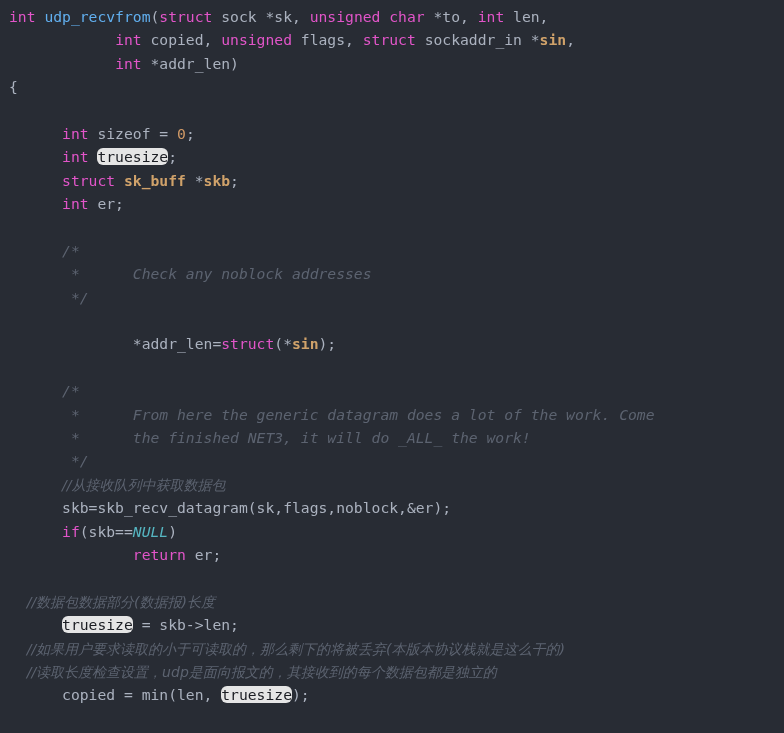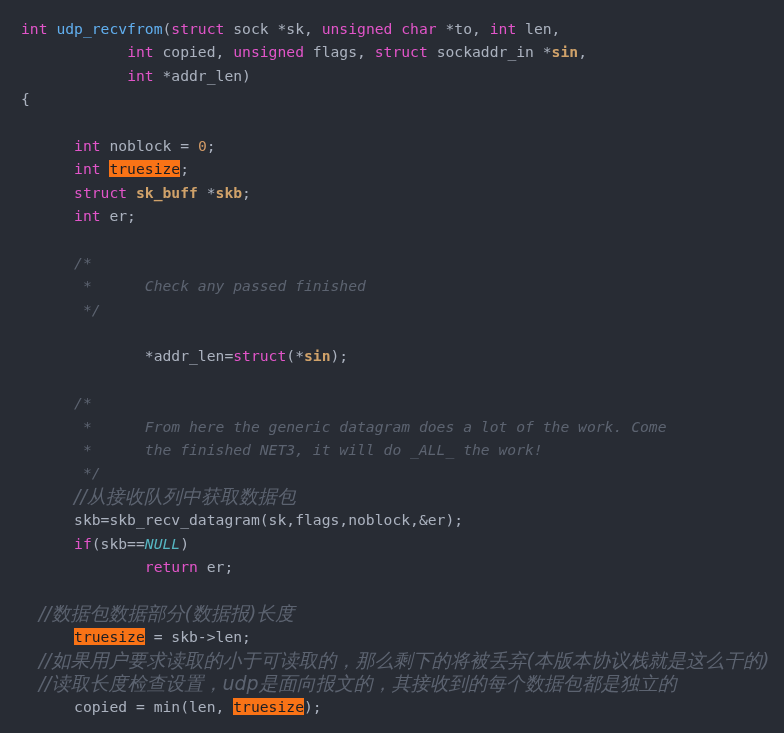--- a/index.html
+++ b/index.html
@@ -10,21 +10,21 @@
   body {
     width: 784px;
     height: 733px;
     overflow: hidden;
     font-family: "DejaVu Sans Mono", "Liberation Mono", monospace;
   }
   #editor {
     width: 784px;
     height: 733px;
     background: #282c34;
-    padding: 12px;
+    padding: 0;
     box-sizing: border-box;
     position: relative;
   }
   .code-area {
     padding-top: 5px;
     padding-left: 9px;
   }
   .line {
     height: 23.4px;
     line-height: 23.4px;
@@ -35,56 +35,57 @@
   }
   
   .kw      { color: #e255c9; }   
   .fn      { color: #61afef; }   
   .plain   { color: #abb2bf; }   
   .var     { color: #d0a26a; font-weight: bold; }   
   .num     { color: #d19a66; }   
   .const   { color: #56b6c2; font-style: italic; }   
   .cmt     { color: #5c6370; font-style: italic; }
   .hl {
-    background: #f97316;
+    background: #e5e5e5;
     color: #1b1d23;
+    border-radius: 6px;
   }
   .cjk {
     font-family: "DejaVu Sans", "Liberation Sans", sans-serif;
-    font-size: 19px;
+    font-size: 14px;
   }
 </style>
 </head>
 <body>
 
 <div id="editor">
   <div class="code-area">
 
     <div class="line"><span class="kw">int</span><span class="plain"> </span><span class="fn">udp_recvfrom</span><span class="plain">(</span><span class="kw">struct</span><span class="plain"> sock *sk, </span><span class="kw">unsigned</span><span class="plain"> </span><span class="kw">char</span><span class="plain"> *to, </span><span class="kw">int</span><span class="plain"> len,</span></div>
 
     <div class="line"><span class="plain">            </span><span class="kw">int</span><span class="plain"> copied, </span><span class="kw">unsigned</span><span class="plain"> flags, </span><span class="kw">struct</span><span class="plain"> sockaddr_in *</span><span class="var">sin</span><span class="plain">,</span></div>
 
     <div class="line"><span class="plain">            </span><span class="kw">int</span><span class="plain"> *addr_len)</span></div>
 
     <div class="line"><span class="plain">{</span></div>
 
     <div class="line">&nbsp;</div>
 
-    <div class="line"><span class="plain">      </span><span class="kw">int</span><span class="plain"> noblock = </span><span class="num">0</span><span class="plain">;</span></div>
+    <div class="line"><span class="plain">      </span><span class="kw">int</span><span class="plain"> sizeof = </span><span class="num">0</span><span class="plain">;</span></div>
 
     <div class="line"><span class="plain">      </span><span class="kw">int</span><span class="plain"> </span><span class="hl">truesize</span><span class="plain">;</span></div>
 
     <div class="line"><span class="plain">      </span><span class="kw">struct</span><span class="plain"> </span><span class="var">sk_buff</span><span class="plain"> *</span><span class="var">skb</span><span class="plain">;</span></div>
 
     <div class="line"><span class="plain">      </span><span class="kw">int</span><span class="plain"> er;</span></div>
 
     <div class="line">&nbsp;</div>
 
     <div class="line"><span class="cmt">      /*</span></div>
-    <div class="line"><span class="cmt">       *      Check any passed finished</span></div>
+    <div class="line"><span class="cmt">       *      Check any noblock addresses</span></div>
     <div class="line"><span class="cmt">       */</span></div>
 
     <div class="line">&nbsp;</div>
 
 
     <div class="line"><span class="plain">              </span><span class="plain">*addr_len=</span><span class="kw">struct</span><span class="plain">(*</span><span class="var">sin</span><span class="plain">);</span></div>
 
     <div class="line">&nbsp;</div>
 
     <div class="line"><span class="cmt">      /*</span></div>

